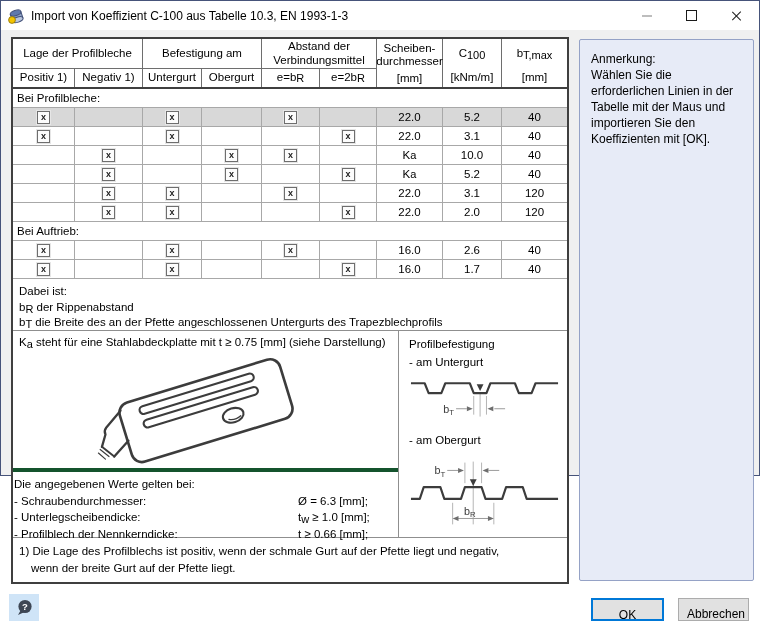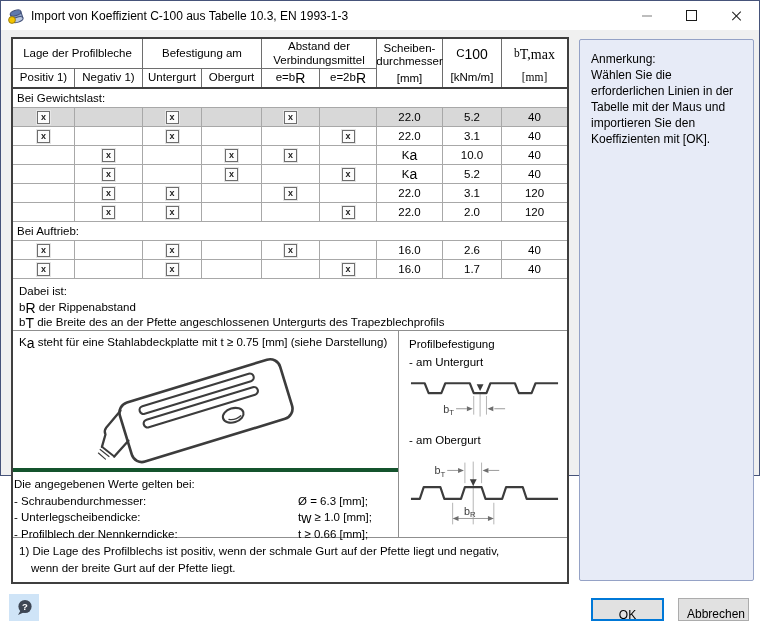--- a/index.html
+++ b/index.html
@@ -15,31 +15,31 @@
   .ico-min{display:block;width:10px;height:2px;background:#bdbdbd;}
   .ico-max{display:block;width:9px;height:9px;border:1.2px solid #1a1a1a;background:transparent;}
   .ico-close{position:relative;display:block;width:12px;height:12px;}
   .ico-close::before,.ico-close::after{content:"";position:absolute;left:5.4px;top:0;width:1.3px;height:12px;background:#1a1a1a;}
   .ico-close::before{transform:rotate(45deg);}
   .ico-close::after{transform:rotate(-45deg);}
 
   
   .table-box{position:absolute;left:10px;top:36px;width:558px;height:547px;background:#fff;border:2px solid #3f3f3f;
              box-sizing:border-box;font-size:11.5px;color:#000;--cols:62px 68px 59px 60px 58px 57px 66px 59px auto;}
-  sub{font-size:14px;line-height:0;vertical-align:-2px;}
+  sub{font-size:11px;line-height:0;vertical-align:-2px;}
 
   .thead{display:grid;grid-template-columns:var(--cols);grid-template-rows:29px 19px;border-bottom:2px solid #3f3f3f;}
   .h-cell{border-right:1px solid #6e6e6e;display:flex;align-items:center;justify-content:center;text-align:center;line-height:1.15;box-sizing:border-box;}
   .g1{grid-column:1/3;grid-row:1;}
   .g2{grid-column:3/5;grid-row:1;}
   .g3{grid-column:5/7;grid-row:1;padding:12px 4px;}
   .c7{grid-column:7;grid-row:1/3;flex-direction:column;justify-content:flex-start;padding-top:3px;}
   .c8{grid-column:8;grid-row:1/3;flex-direction:column;justify-content:flex-start;padding-top:3px;}
   .c8 .hname,.c9 .hname{margin-top:5px;}
-  .c9{grid-column:9;grid-row:1/3;flex-direction:column;justify-content:flex-start;padding-top:3px;border-right:none;font-family:Liberation Serif, serif;}
+  .c9{grid-column:9;grid-row:1/3;flex-direction:column;justify-content:flex-start;padding-top:3px;border-right:none;}
   .c7 .unit,.c8 .unit,.c9 .unit{margin-top:auto;margin-bottom:3px;}
   .c7 .unit{margin-top:4px;}
   .s{grid-row:2;border-top:1px solid #6e6e6e;}
   .s1{grid-column:1;} .s2{grid-column:2;} .s3{grid-column:3;} .s4{grid-column:4;} .s5{grid-column:5;} .s6{grid-column:6;}
 
   .row{display:grid;grid-template-columns:var(--cols);height:18px;border-bottom:1px solid #a8a8a8;}
   .row.sec{display:block;line-height:18px;padding-left:4px;}
   .row.selected{background:#d8d8d8;}
   .cell{height:100%;border-right:1px solid #a8a8a8;display:flex;align-items:center;justify-content:center;box-sizing:border-box;}
   .cell:nth-child(9){border-right:none;}
@@ -132,21 +132,21 @@
           <span>e=b</span>
           <sub>R</sub>
         </div>
       <div class="h-cell s s6">
           <span>e=2b</span>
           <sub>R</sub>
         </div>
     </div>
 
     <div class="tbody">
-        <div class="row sec">Bei Gewichtslast:</div>
+        <div class="row sec">Bei Profilbleche:</div>
         <div class="row selected">
           <div class="cell">
             <div class="cb">x</div>
           </div>
           <div class="cell"></div>
           <div class="cell">
             <div class="cb">x</div>
           </div>
           <div class="cell"></div>
           <div class="cell">

